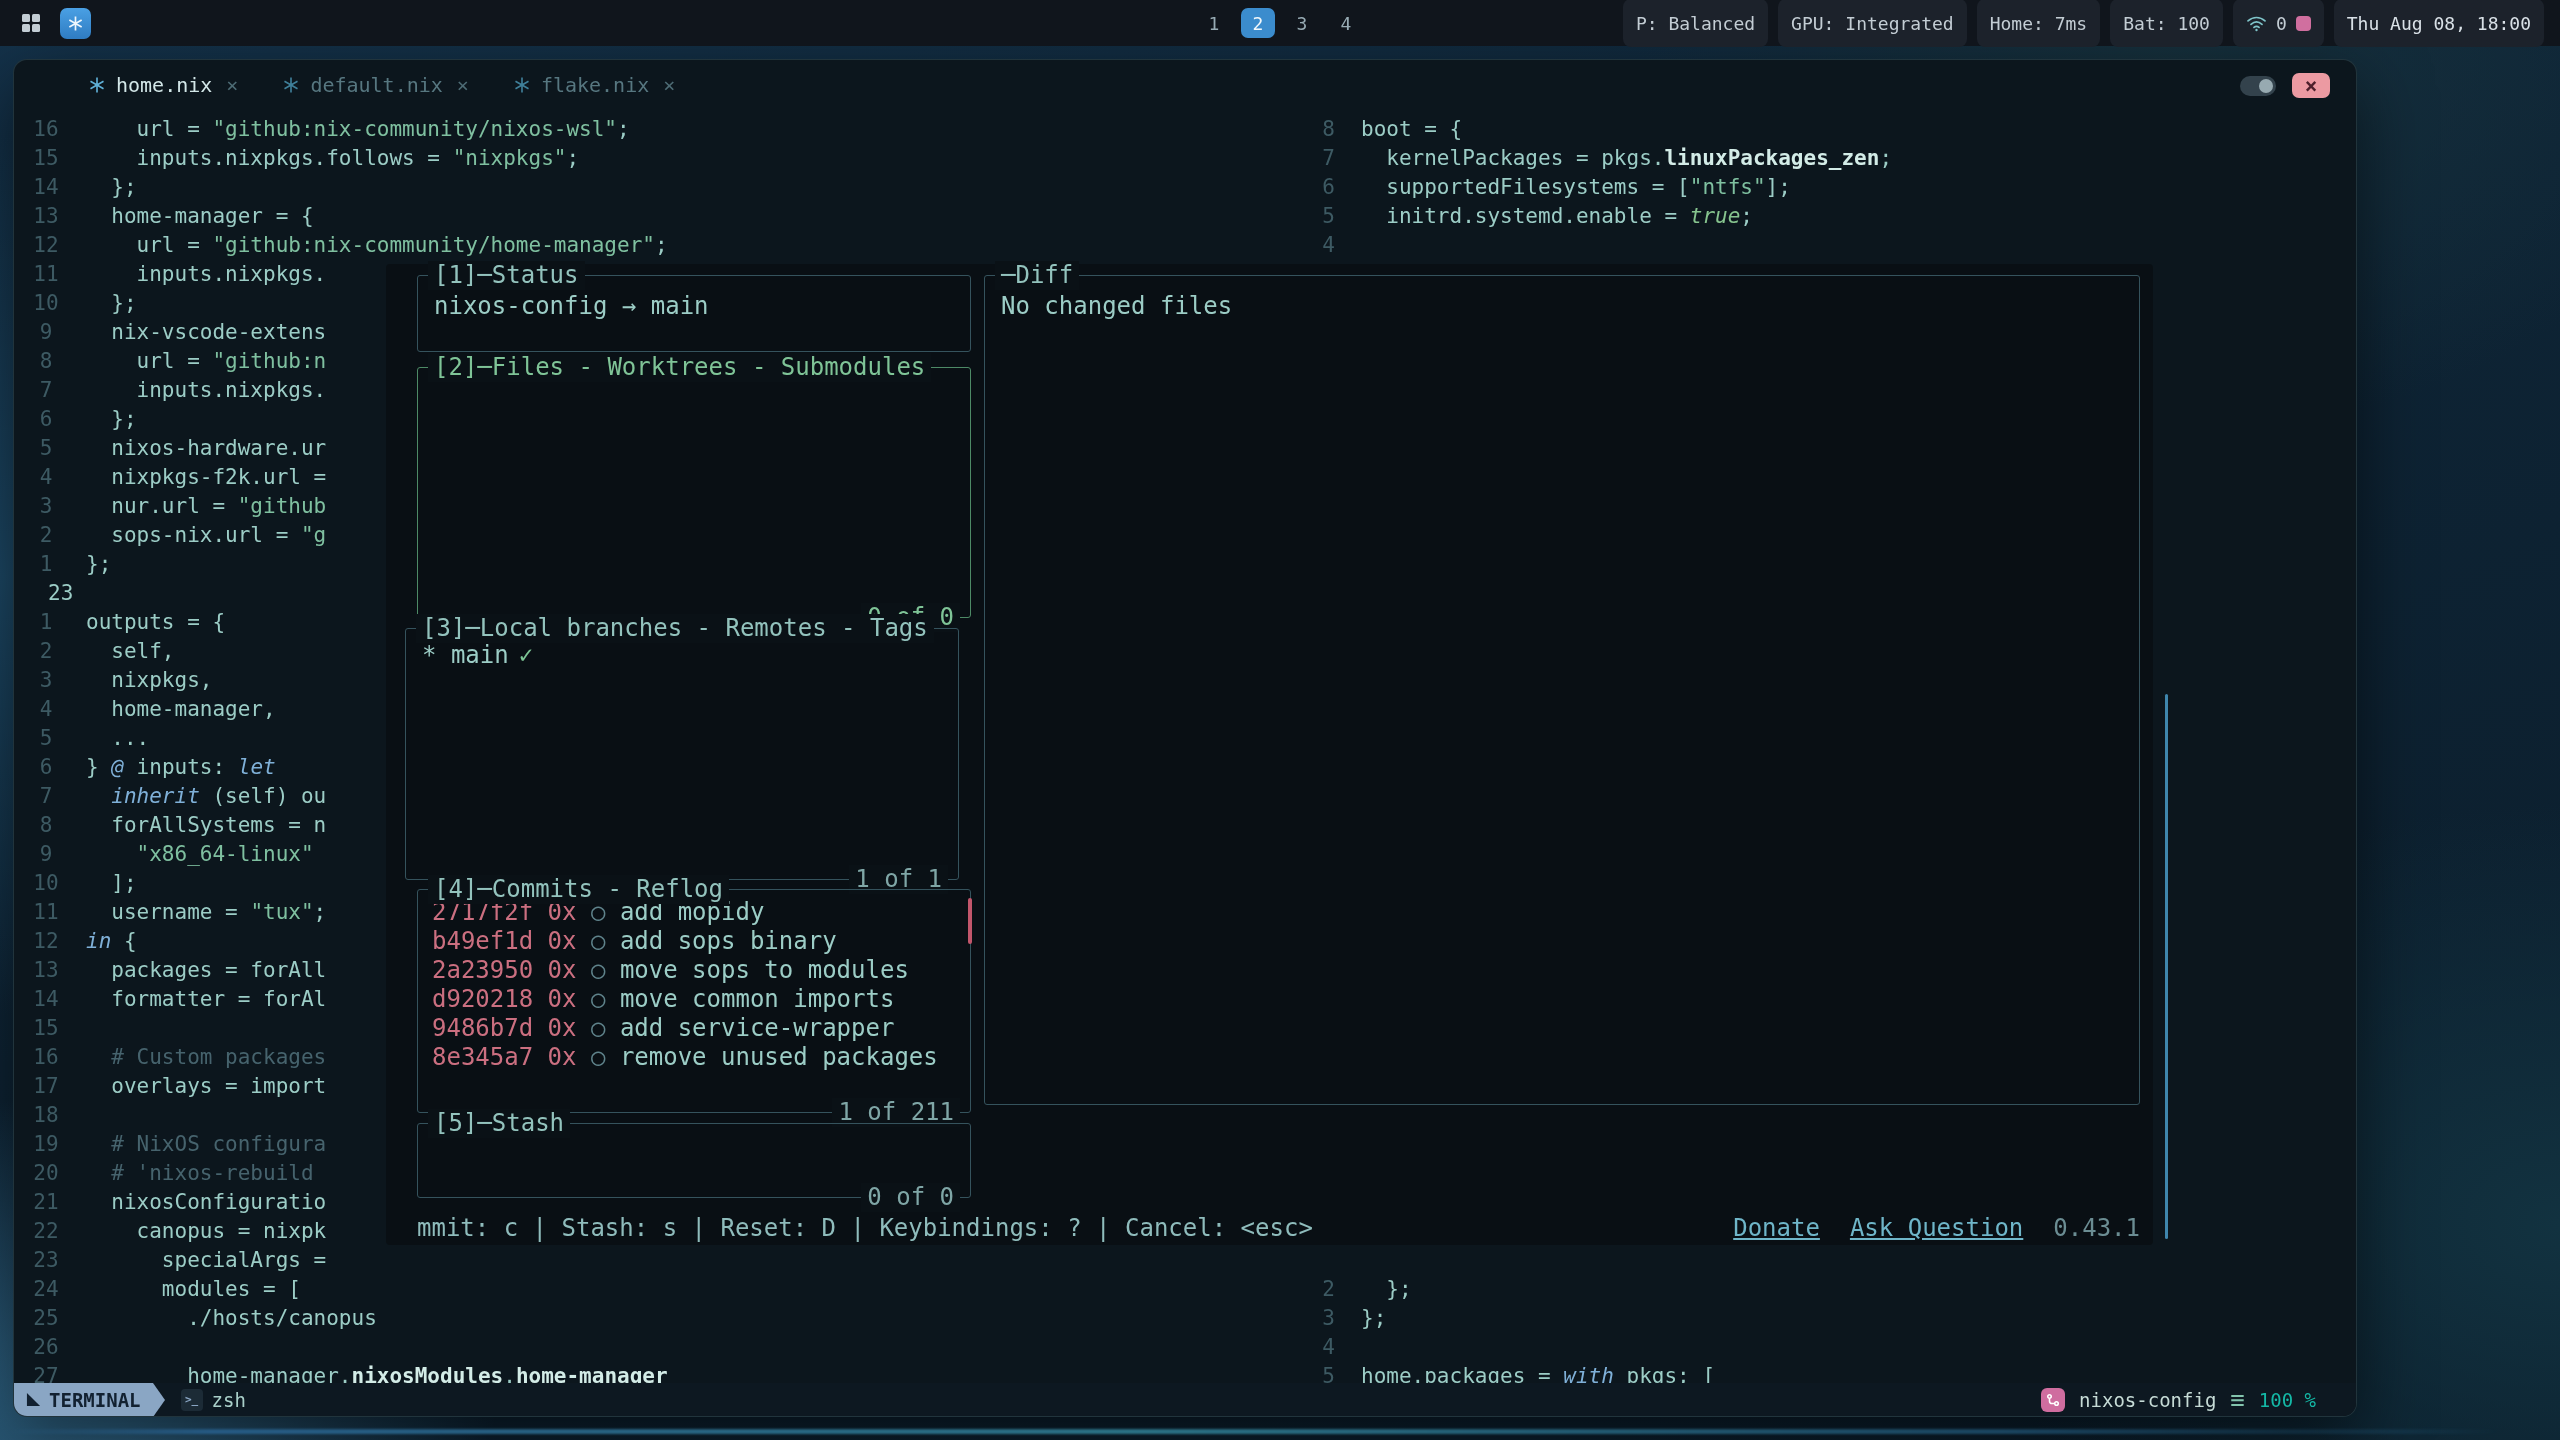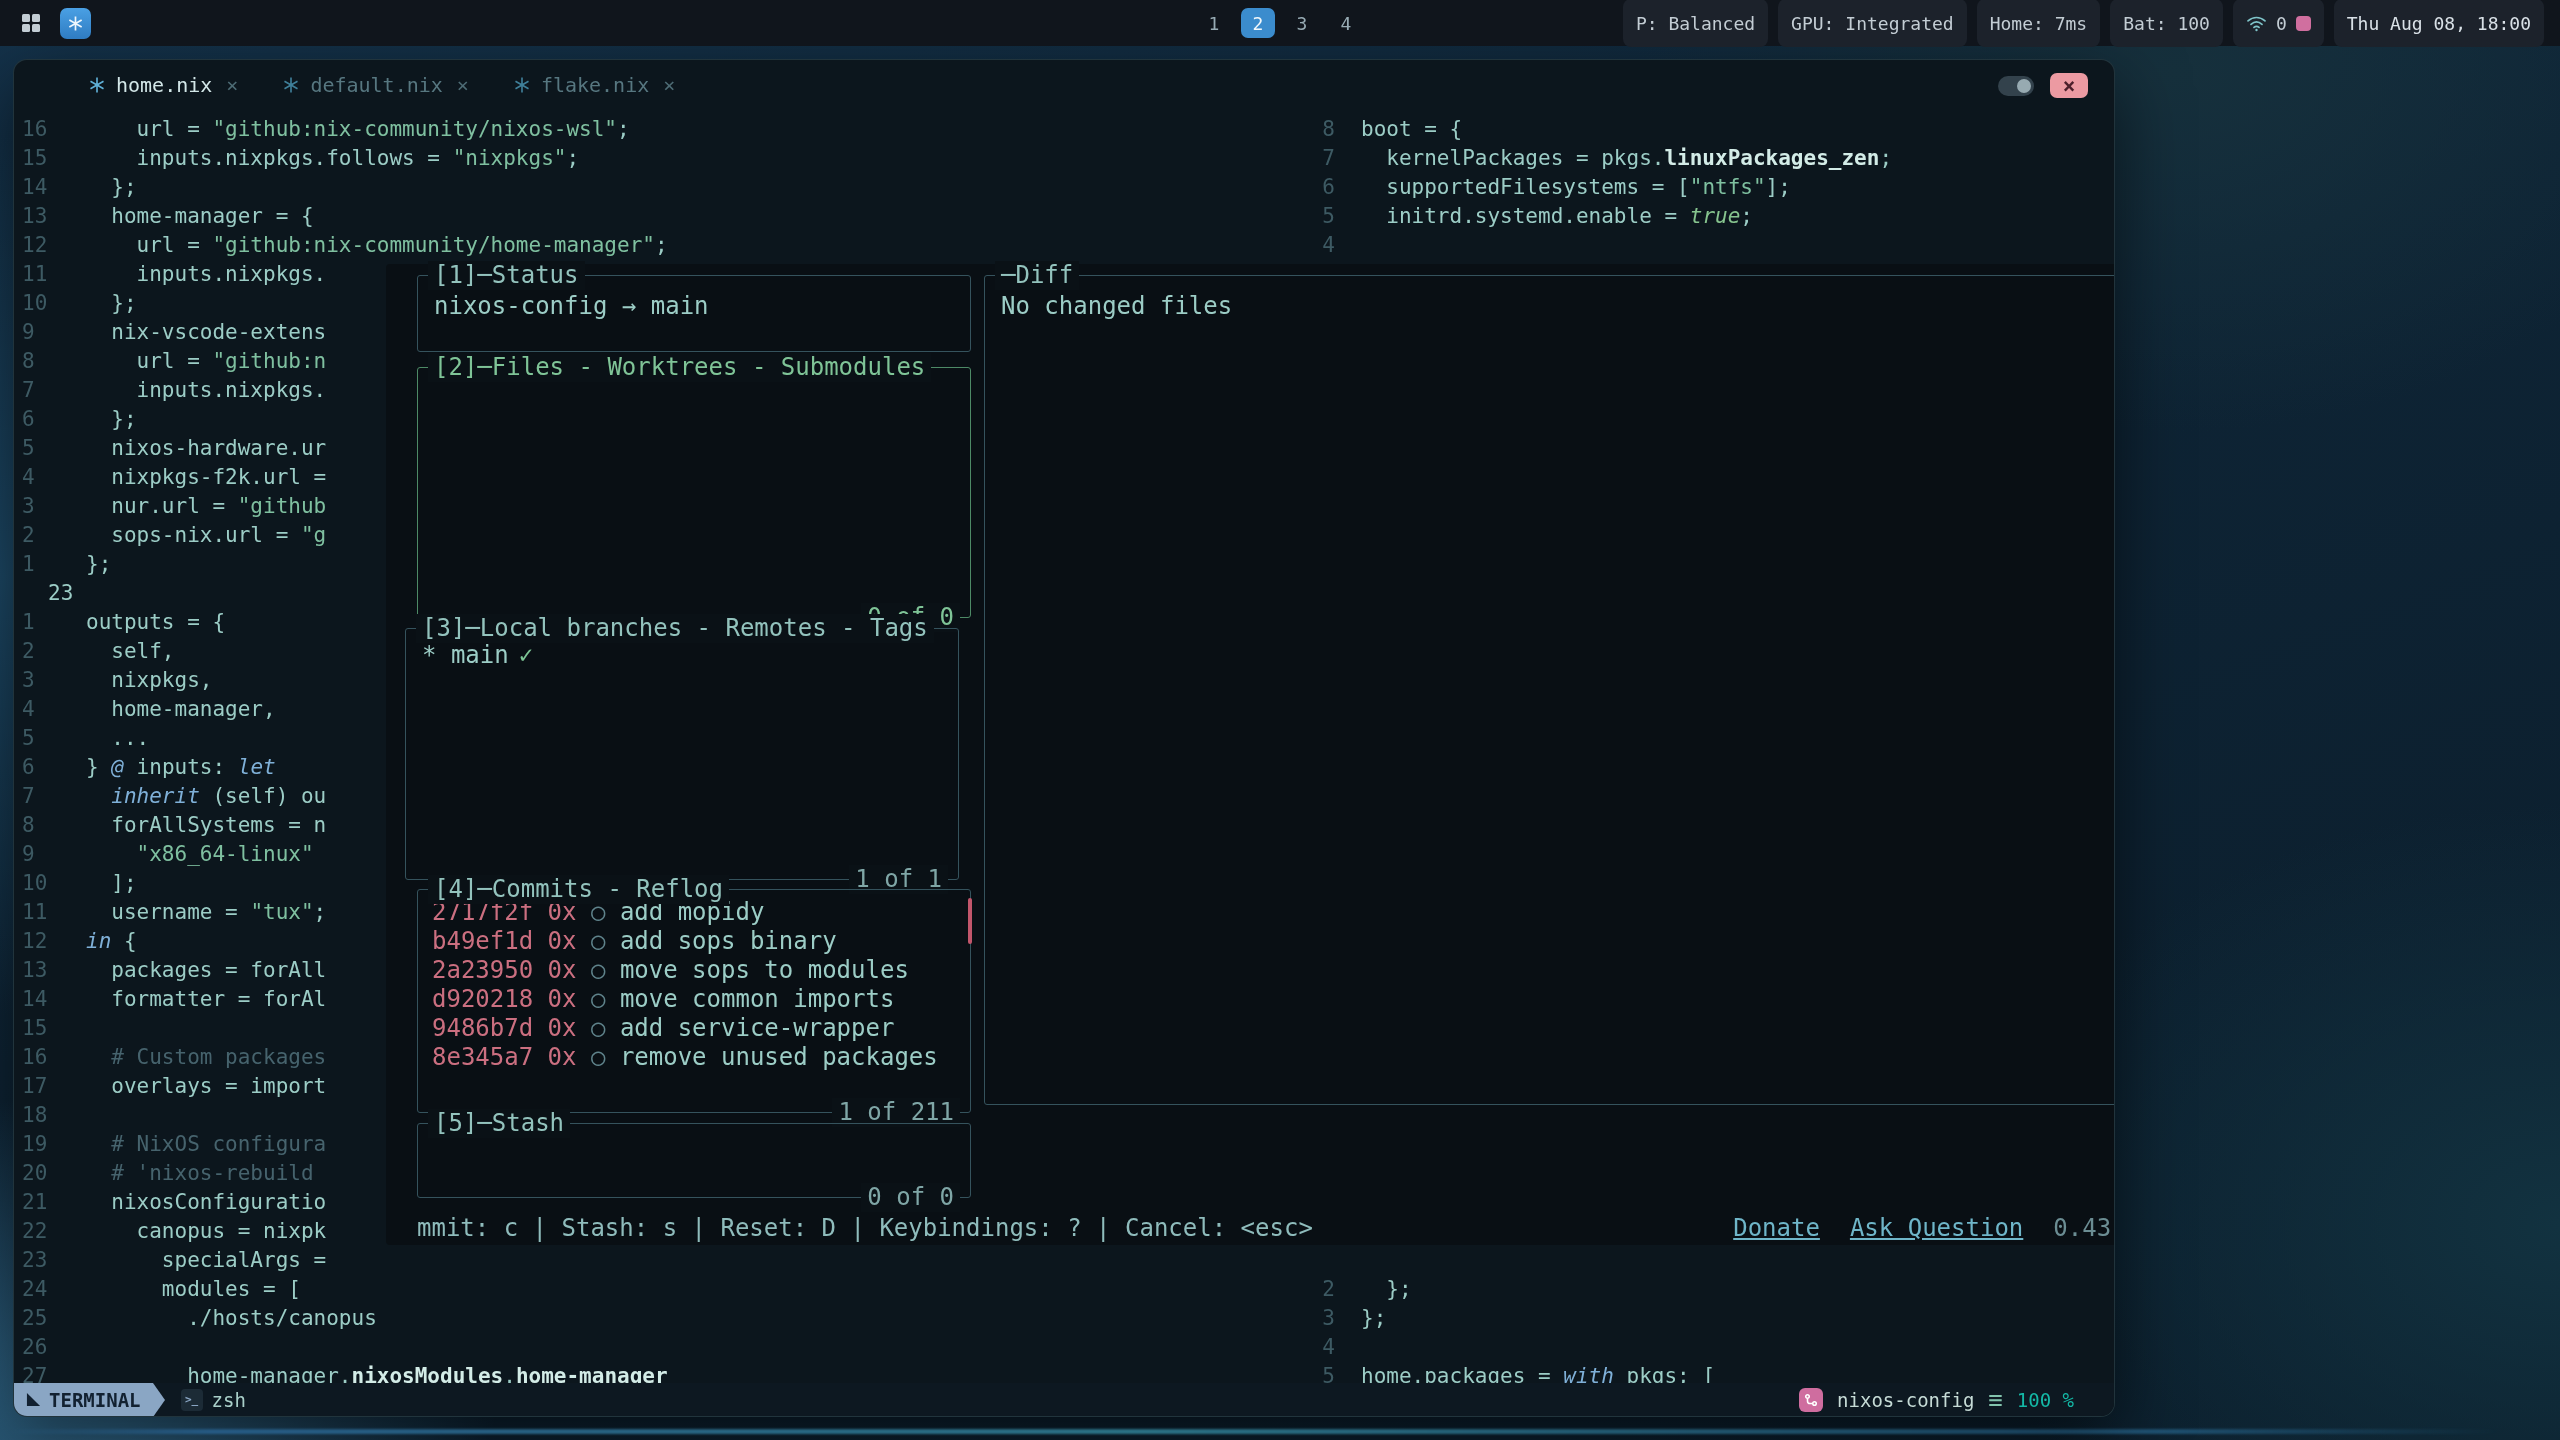--- a/index.html
+++ b/index.html
@@ -20,39 +20,39 @@
   .app-chip{width:31px;height:31px;border-radius:7px;background:linear-gradient(180deg,#4aa0e4,#2f7cc2);
     display:flex;align-items:center;justify-content:center}
   .ws-wrap{position:absolute;left:50%;top:0;height:100%;transform:translateX(-50%);display:flex;align-items:center;gap:10px}
   .ws{min-width:34px;height:30px;border-radius:7px;display:flex;align-items:center;justify-content:center;color:#97abb4;padding:0 9px;cursor:default}
   .ws.active{background:#3b8ccd;color:#f2f8fb}
   .tb-right{margin-left:auto;display:flex;align-items:center;gap:10px}
   .chip{background:#1c222b;border-radius:8px;height:48px;display:flex;align-items:center;padding:0 13px;gap:9px;white-space:pre}
   .chip.clock{color:#d9e1e7}
   .pink-dot{width:15px;height:15px;border-radius:4px;background:#d06f9f}
   
-  .window{position:absolute;left:13px;top:59px;width:2102px;height:1358px;background:#0c161d;
+  .window{position:absolute;left:13px;top:59px;width:2344px;height:1358px;background:#0c161d;
     border:1px solid rgba(110,160,175,.22);border-radius:14px;box-shadow:0 24px 70px rgba(0,0,0,.55);overflow:hidden;z-index:2}
   .tabbar{position:absolute;left:0;top:0;right:0;height:49px;display:flex;align-items:center;padding-left:74px;gap:44px}
   .tab{display:flex;align-items:center;gap:10px;font-size:20px;color:#577780}
   .tab.active{color:#d3e7e8}
   .tab .snow{color:#3f7f99;display:inline-flex}
   .tab.active .snow{color:#5fb0d6}
   .tab .close{color:#4d6b74;font-size:20px;margin-left:4px}
   .win-controls{position:absolute;right:26px;top:13px;display:flex;align-items:center;gap:16px;z-index:3}
   .toggle{width:36px;height:20px;border-radius:10px;background:#33424c;position:relative}
   .toggle .knob{position:absolute;right:3px;top:3px;width:14px;height:14px;border-radius:50%;background:#97aab1}
   .close-btn{width:38px;height:25px;border-radius:7px;background:#ec9aa2;color:#4c1f2b;display:flex;align-items:center;justify-content:center;font-size:21px;font-weight:bold}
   
   .editor{position:absolute;left:0;right:0;top:49px;bottom:33px;font-size:21px}
   .pane{position:absolute;top:0;bottom:0}
   .pane-left{left:0;width:1293px;padding:6px 0 0 8px}
   .pane-right{left:1293px;right:0;padding:6px 0 0 8px}
   .cl{display:flex;height:29px;line-height:29px;white-space:pre}
-  .pane-left .ln{flex:none;width:64px;text-align:left;padding-right:16px}
+  .pane-left .ln{flex:none;width:64px;text-align:center;padding-right:16px}
   .pane-right .ln{flex:none;width:46px;text-align:right;padding-right:26px}
   .ln{color:#3d5a63}
   .ln.cur{text-align:left;padding-left:26px;color:#9ccdc6}
   .rbot{position:absolute;left:8px;top:1166px;right:0}
   .tk-p{color:#9ccdc6}
   .tk-s{color:#7fc0a0}
   .tk-k{color:#7fb0d8;font-style:italic}
   .tk-c{color:#46636d}
   .tk-b{color:#d3ece7;font-weight:bold}
   .tk-v{color:#86c48e;font-style:italic}

